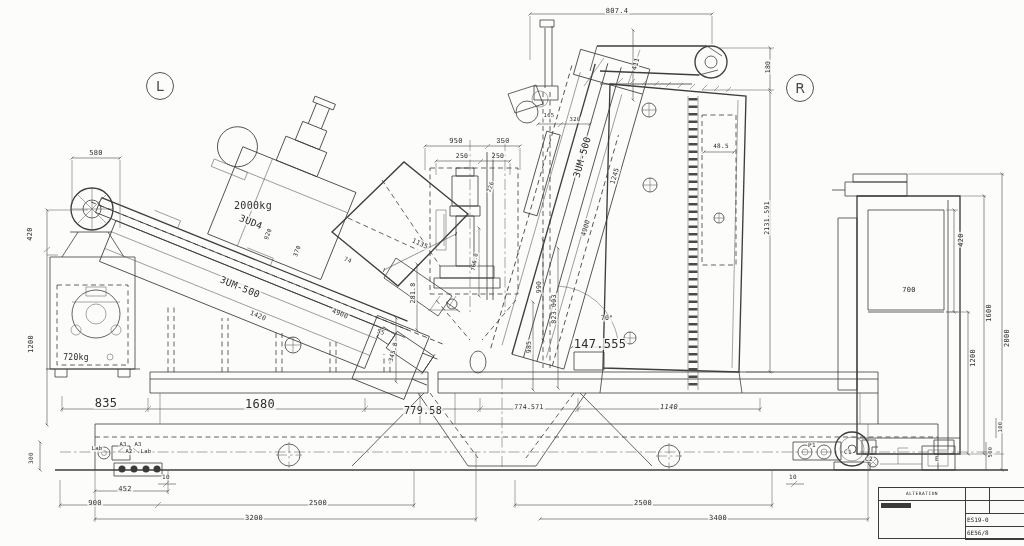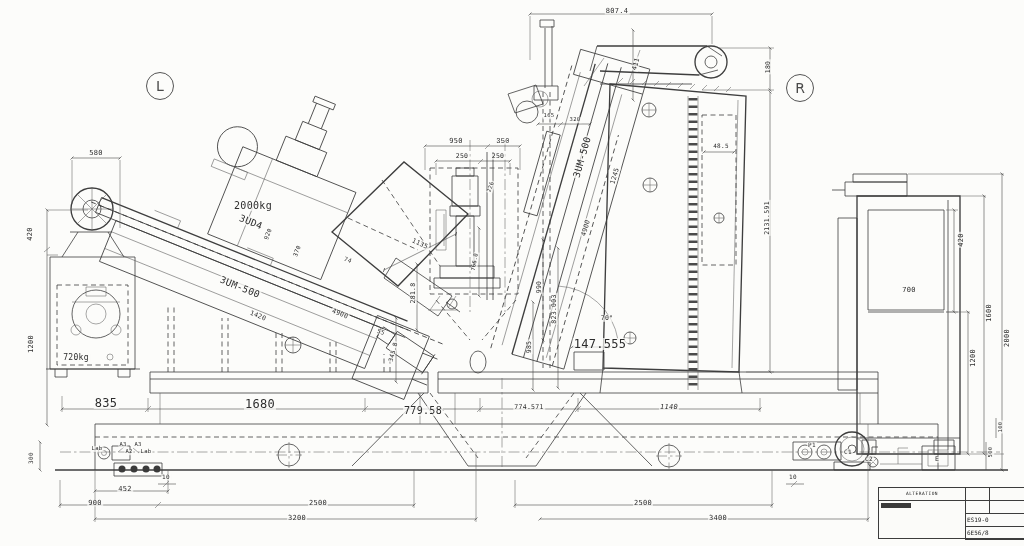--- a/index.html
+++ b/index.html
@@ -293,21 +293,21 @@
       <span class="dim-label" style="left: 31px; top: 458px; font-size: 6px; transform: translate(-50%, -50%) rotate(-90deg);">300</span>
       <span class="dim-label" style="left: 106px; top: 403px; font-size: 12px; transform: translate(-50%, -50%) rotate(0deg);">835</span>
       <span class="dim-label" style="left: 260px; top: 404px; font-size: 12px; transform: translate(-50%, -50%) rotate(0deg);">1680</span>
       <span class="dim-label" style="left: 423px; top: 411px; font-size: 10px; transform: translate(-50%, -50%) rotate(0deg);">779.58</span>
       <span class="dim-label" style="left: 529px; top: 407px; font-size: 6.5px; transform: translate(-50%, -50%) rotate(0deg);">774.571</span>
       <span class="dim-label" style="left: 669px; top: 407px; font-size: 7px; transform: translate(-50%, -50%) rotate(0deg); font-style: italic;">1140</span>
       <span class="dim-label" style="left: 166px; top: 477px; font-size: 6px; transform: translate(-50%, -50%) rotate(0deg);">10</span>
       <span class="dim-label" style="left: 125px; top: 489px; font-size: 7px; transform: translate(-50%, -50%) rotate(0deg);">452</span>
       <span class="dim-label" style="left: 95px; top: 503px; font-size: 7px; transform: translate(-50%, -50%) rotate(0deg);">900</span>
       <span class="dim-label" style="left: 318px; top: 503px; font-size: 7px; transform: translate(-50%, -50%) rotate(0deg);">2500</span>
-      <span class="dim-label" style="left: 254px; top: 518px; font-size: 7px; transform: translate(-50%, -50%) rotate(0deg); margin-left: 43px;">3200</span>
+      <span class="dim-label" style="left: 254px; top: 518px; font-size: 7px; transform: translate(-50%, -50%) rotate(0deg);">3200</span>
       <span class="dim-label" style="left: 793px; top: 477px; font-size: 6px; transform: translate(-50%, -50%) rotate(0deg);">10</span>
       <span class="dim-label" style="left: 643px; top: 503px; font-size: 7px; transform: translate(-50%, -50%) rotate(0deg);">2500</span>
       <span class="dim-label" style="left: 718px; top: 518px; font-size: 7px; transform: translate(-50%, -50%) rotate(0deg);">3400</span>
       <span class="dim-label" style="left: 909px; top: 290px; font-size: 7px; transform: translate(-50%, -50%) rotate(0deg);">700</span>
       <span class="dim-label" style="left: 961px; top: 240px; font-size: 7px; transform: translate(-50%, -50%) rotate(-90deg);">420</span>
       <span class="dim-label" style="left: 973px; top: 358px; font-size: 7px; transform: translate(-50%, -50%) rotate(-90deg);">1200</span>
       <span class="dim-label" style="left: 989px; top: 313px; font-size: 7px; transform: translate(-50%, -50%) rotate(-90deg);">1600</span>
       <span class="dim-label" style="left: 1007px; top: 338px; font-size: 7px; transform: translate(-50%, -50%) rotate(-90deg);">2000</span>
       <span class="dim-label" style="left: 1001px; top: 427px; font-size: 5.5px; transform: translate(-50%, -50%) rotate(-90deg);">100</span>
       <span class="dim-label" style="left: 991px; top: 452px; font-size: 5.5px; transform: translate(-50%, -50%) rotate(-90deg);">500</span>

